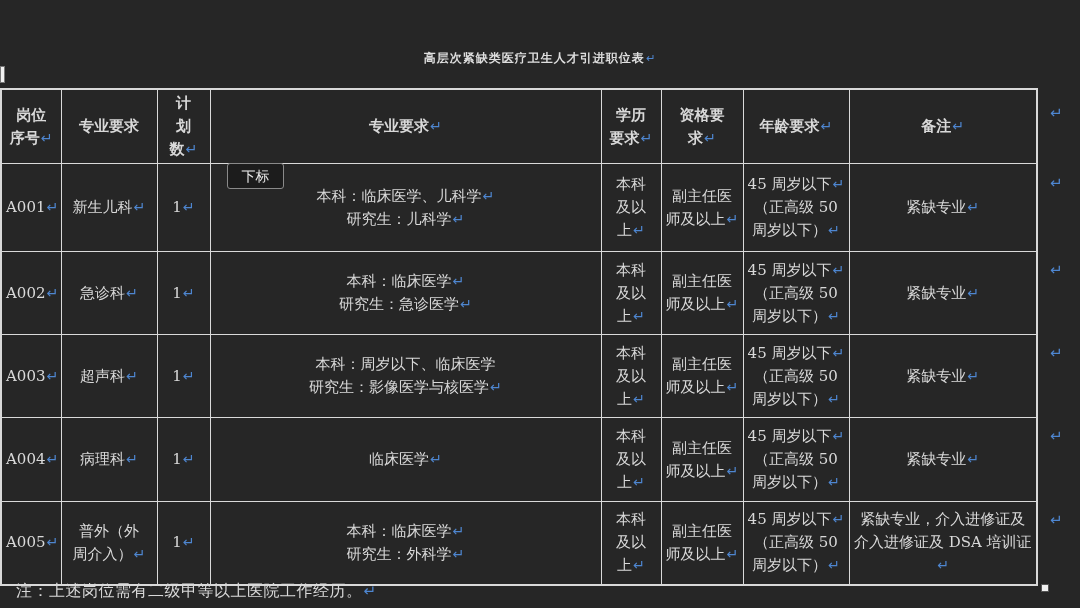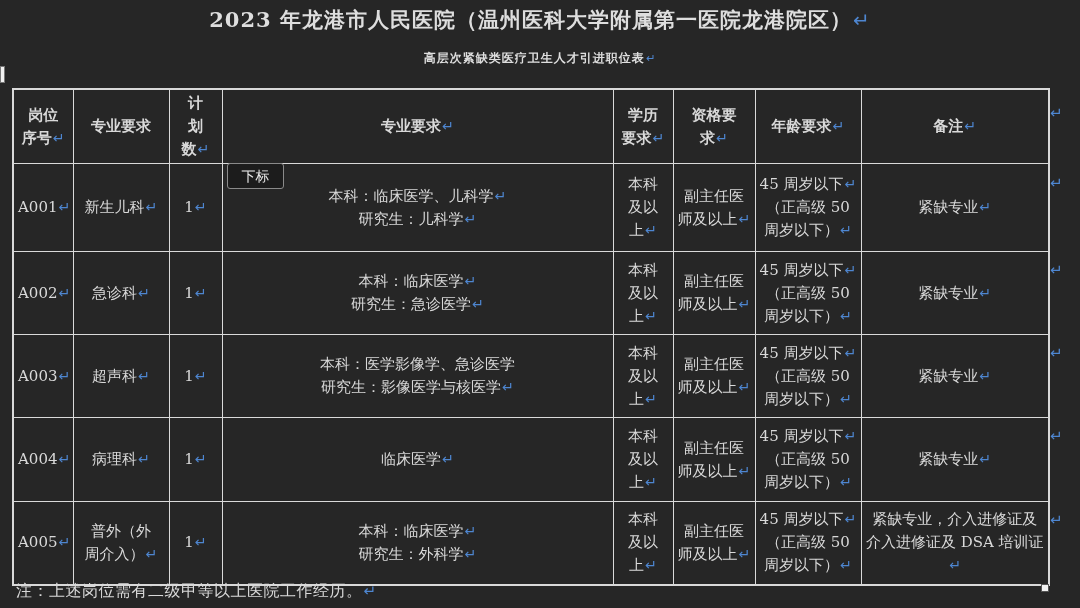--- a/index.html
+++ b/index.html
@@ -28,21 +28,21 @@
     font-family: "DejaVu Sans", "Liberation Sans", sans-serif;
     padding-left: 1px; font-size: 0.95em;
   }
 
   .edge-artifact {
     position: absolute; left: 0; top: 66px; width: 5px; height: 17px;
     background: #f2f2f2; border: 1px solid #777;
   }
 
   table.doc-table {
-    position: absolute; left: 12px; top: 88px;
+    position: absolute; left: 0; top: 88px;
     width: 1036px; border-collapse: collapse;
     table-layout: fixed;
     border: 2px solid #d9d9d9;
     background: #262626;
   }
   table.doc-table th, table.doc-table td {
     border: 1.5px solid #d9d9d9;
     text-align: center; vertical-align: middle;
     font-size: 15px; line-height: 23px;
     color: #d9d9d9; padding: 2px 4px;
@@ -75,21 +75,20 @@
   .footnote {
     position: absolute; left: 16px; top: 581px;
     font-size: 16px; color: #d9d9d9; letter-spacing: 0.5px;
   }
 </style>
 </head>
 <body>
 
 <div class="stage">
 
-  <div class="title-line1">2023 年龙港市人民医院（温州医科大学附属第一医院龙港院区）<span class="pilcrow">↵</span></div>
   <div class="title-line2">高层次紧缺类医疗卫生人才引进职位表<span class="pilcrow">↵</span></div>
 
   <div class="edge-artifact"></div>
 
   <table class="doc-table">
     <colgroup>
       <col style="width:60px">
         <col style="width:96px">
         <col style="width:53px">
       <col style="width:391px">
@@ -200,21 +199,21 @@
           <td>
             <span class="cell-line">A003<span class="pilcrow">↵</span></span>
           </td>
           <td>
             <span class="cell-line">超声科<span class="pilcrow">↵</span></span>
           </td>
           <td>
             <span class="cell-line">1<span class="pilcrow">↵</span></span>
           </td>
           <td>
-            <span class="cell-line">本科：医学影像学、急诊医学</span>
+            <span class="cell-line">本科：周岁以下、临床医学</span>
             <span class="cell-line">研究生：影像医学与核医学<span class="pilcrow">↵</span></span>
           </td>
           <td>
             <span class="cell-line">本科</span>
             <span class="cell-line">及以</span>
             <span class="cell-line">上<span class="pilcrow">↵</span></span>
           </td>
           <td>
             <span class="cell-line">副主任医</span>
             <span class="cell-line">师及以上<span class="pilcrow">↵</span></span>

